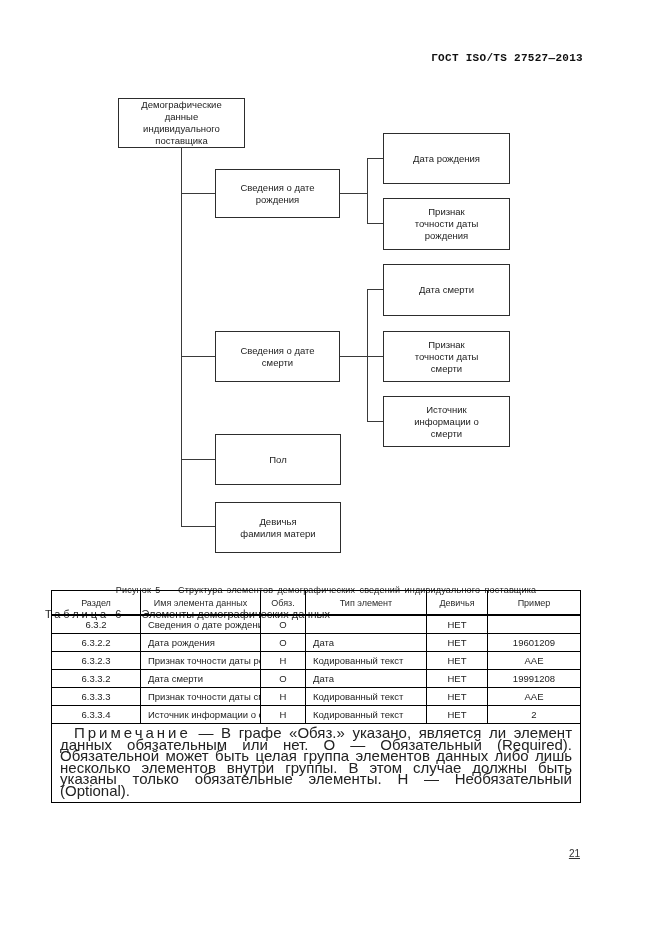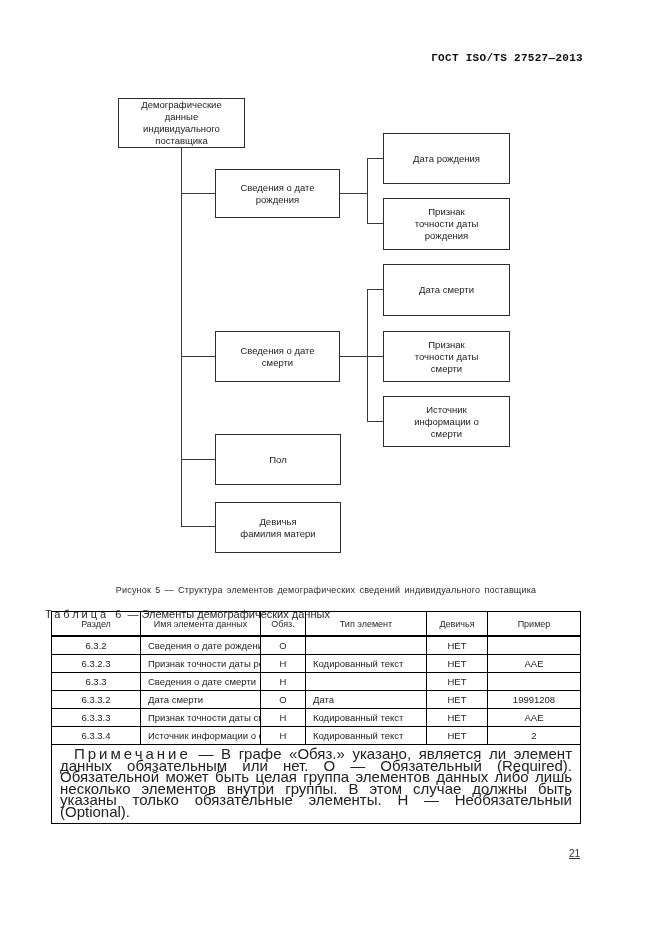--- a/index.html
+++ b/index.html
@@ -35,21 +35,21 @@
     word-spacing: 1.5px;
     margin-top: 25px;
   }
   
   .tbl-caption {
     position: absolute; top: 591px; left: 45px;
     font-size: 11px; color: #2a2a2a; margin-top: 17px;
   }
   .ls { letter-spacing: 3px; }
   table.gost {
-    position: absolute; left: 51px; top: 611px;
+    position: absolute; left: 51px; top: 590px;
     width: 529px; border-collapse: collapse; table-layout: fixed;
     border: 1.5px solid #000;
     font-size: 9.5px; color: #1c1c1c;
   }
   table.gost td {
     border: 1px solid #000;
     height: 17px; padding: 0 4px;
     text-align: center; vertical-align: middle;
     overflow: hidden; white-space: nowrap;
   }
@@ -133,34 +133,34 @@
   <tbody>
     <tr>
       <td>6.3.2</td>
       <td class="l">Сведения о дате рождения</td>
       <td>О</td>
       <td class="l"></td>
       <td>НЕТ</td>
       <td></td>
     </tr>
     <tr>
+      <td>6.3.2.2</td>
+      <td class="l">Дата рождения</td>
+      <td>О</td>
+      <td class="l">Дата</td>
+      <td>НЕТ</td>
+      <td>19601209</td>
+    </tr>
+    <tr>
       <td>6.3.2.3</td>
       <td class="l">Признак точности даты рождения</td>
       <td>Н</td>
       <td class="l">Кодированный текст</td>
       <td>НЕТ</td>
       <td>ААЕ</td>
-    </tr>
-    <tr>
-      <td>6.3.3</td>
-      <td class="l">Сведения о дате смерти</td>
-      <td>Н</td>
-      <td class="l"></td>
-      <td>НЕТ</td>
-      <td></td>
     </tr>
     <tr>
       <td>6.3.3.2</td>
       <td class="l">Дата смерти</td>
       <td>О</td>
       <td class="l">Дата</td>
       <td>НЕТ</td>
       <td>19991208</td>
     </tr>
     <tr>

